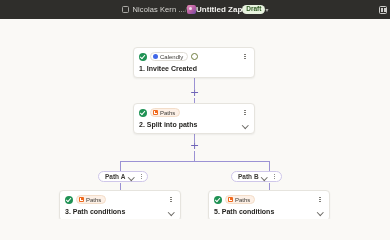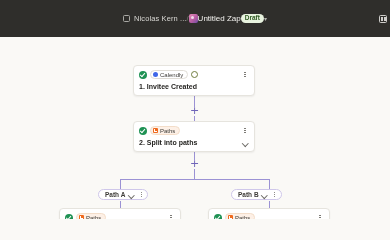--- a/index.html
+++ b/index.html
@@ -6,21 +6,21 @@
   html, body {
     width: 390px; height: 219px;
     overflow: hidden;
     font-family: "Liberation Sans", sans-serif;
   }
   body { background: #faf9f6; }
 
   
   .topbar {
     position: relative;
-    height: 37px;
+    height: 19px;
     background: #2f2e2b;
     display: flex;
     align-items: center;
     justify-content: center;
   }
   .tb-group { display: flex; align-items: center; gap: 4px; }
   .tb-sq {
     width: 7px; height: 7px;
     border: 1px solid #a9a8a4;
     border-radius: 1.5px;
@@ -39,21 +39,21 @@
     background: linear-gradient(135deg,#e98ab8 0%, #b05aa0 60%, #6e4ea8 100%);
     flex: none;
     position: relative;
   }
   .tb-avatar::after{
     content:"";
     position:absolute; left:2px; top:2px;
     width:3px;height:3px;border-radius:50%;
     background:rgba(255,255,255,.75);
   }
-  .tb-title { color: #f2f1ee; font-size: 8px; font-weight: normal; white-space: nowrap; }
+  .tb-title { color: #f2f1ee; font-size: 8px; font-weight: bold; white-space: nowrap; }
   .tb-badge {
     background: #e8f3df;
     color: #2f5a22;
     font-size: 6.5px;
     font-weight: bold;
     border-radius: 7px;
     padding: 1px 4px 1.5px;
     line-height: 1;
   }
   .tb-caret { color: #b4b3af; font-size: 6px; }

